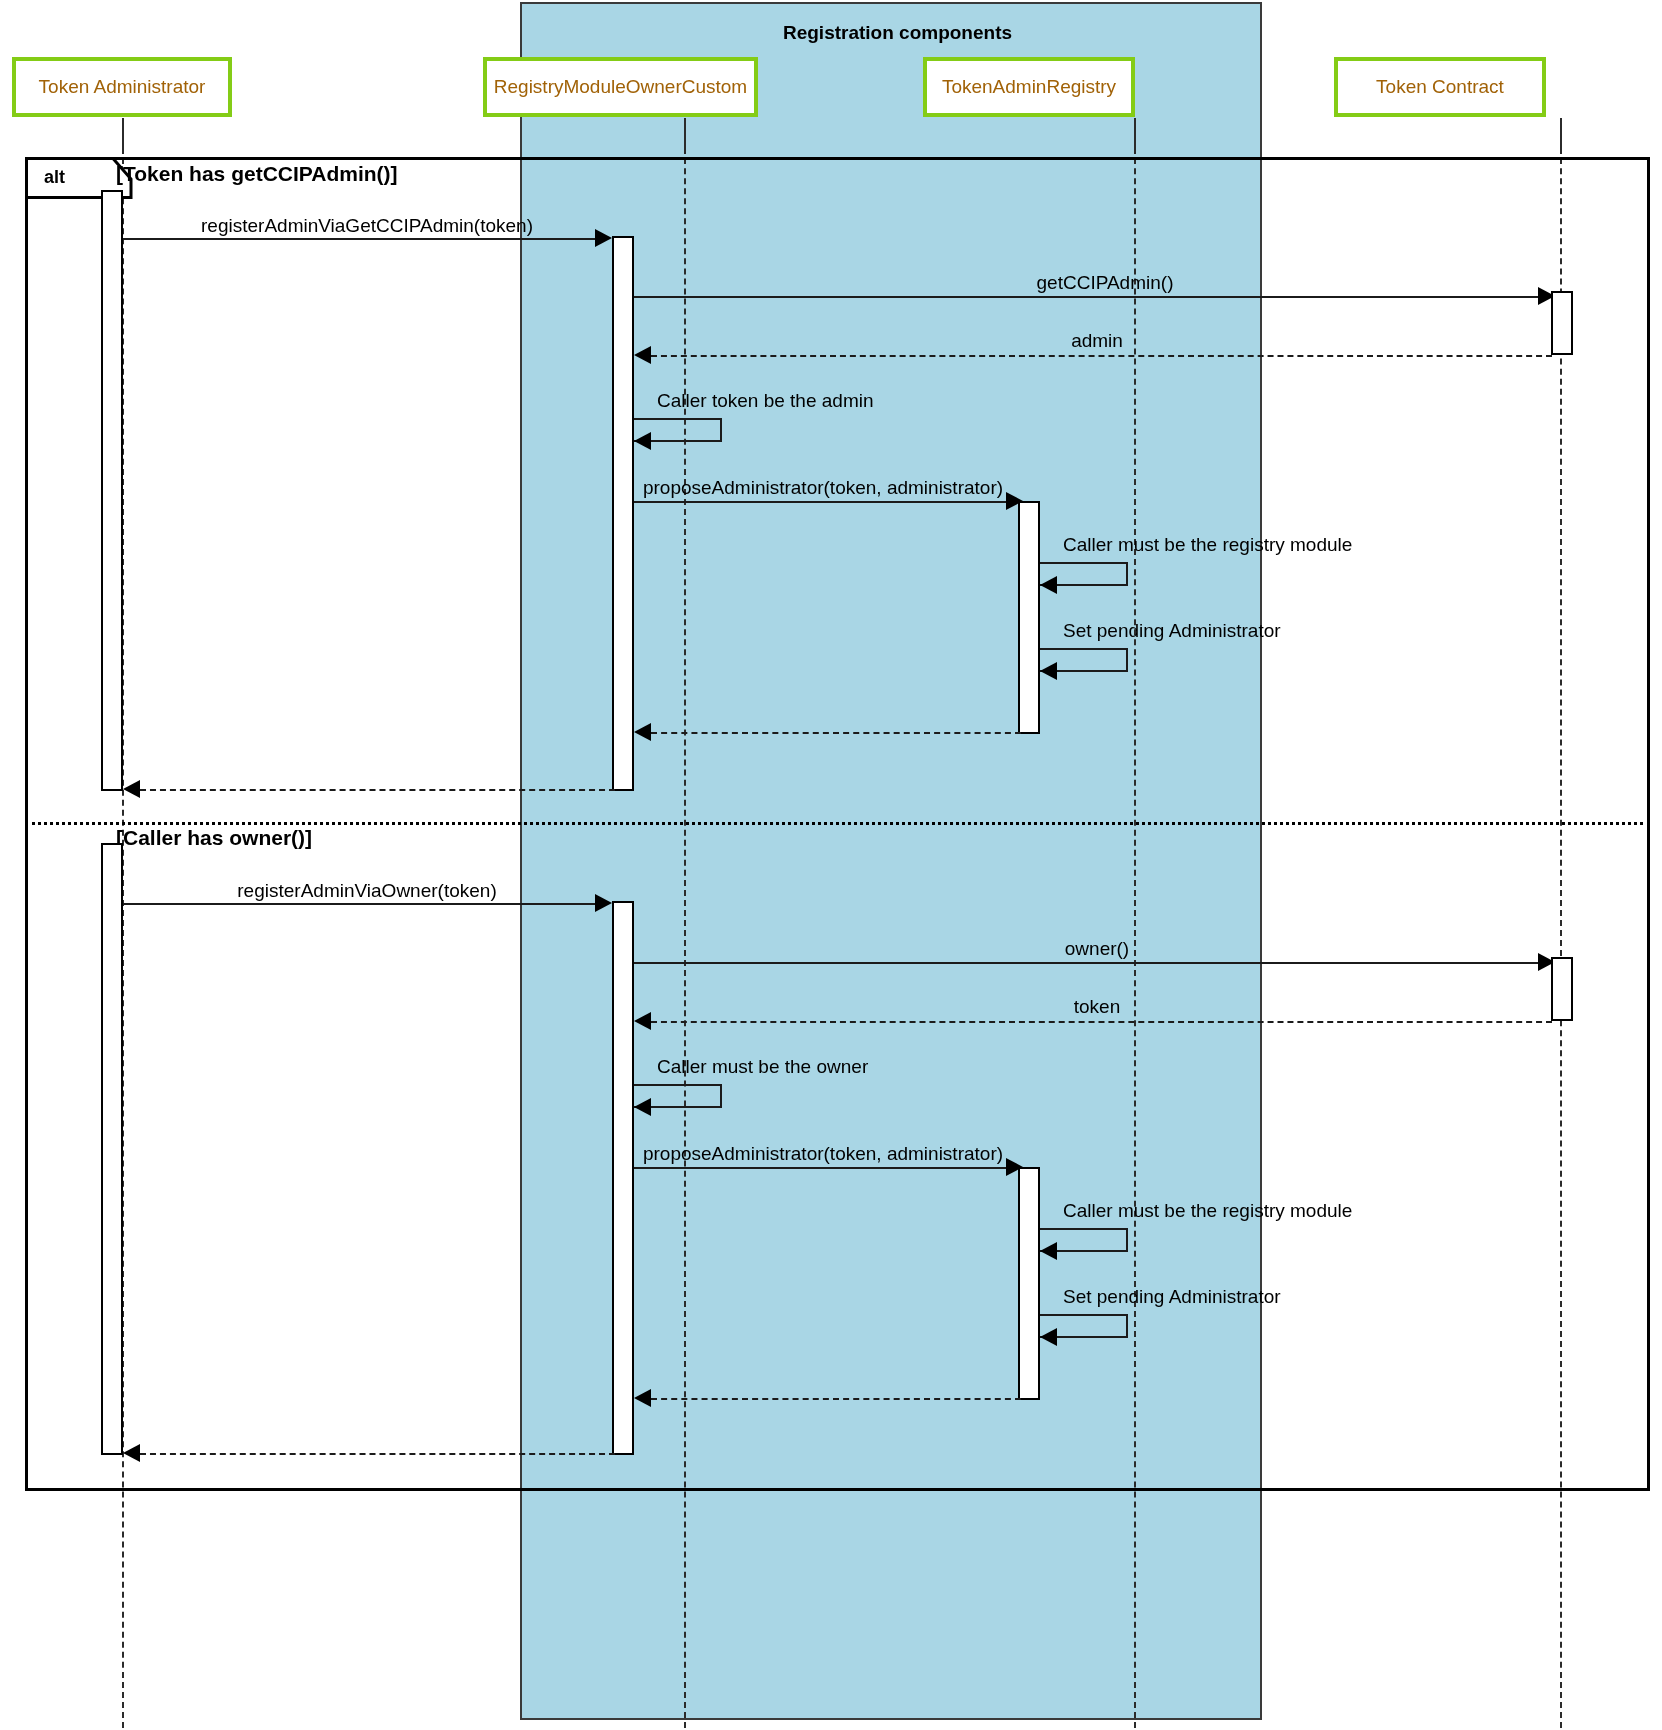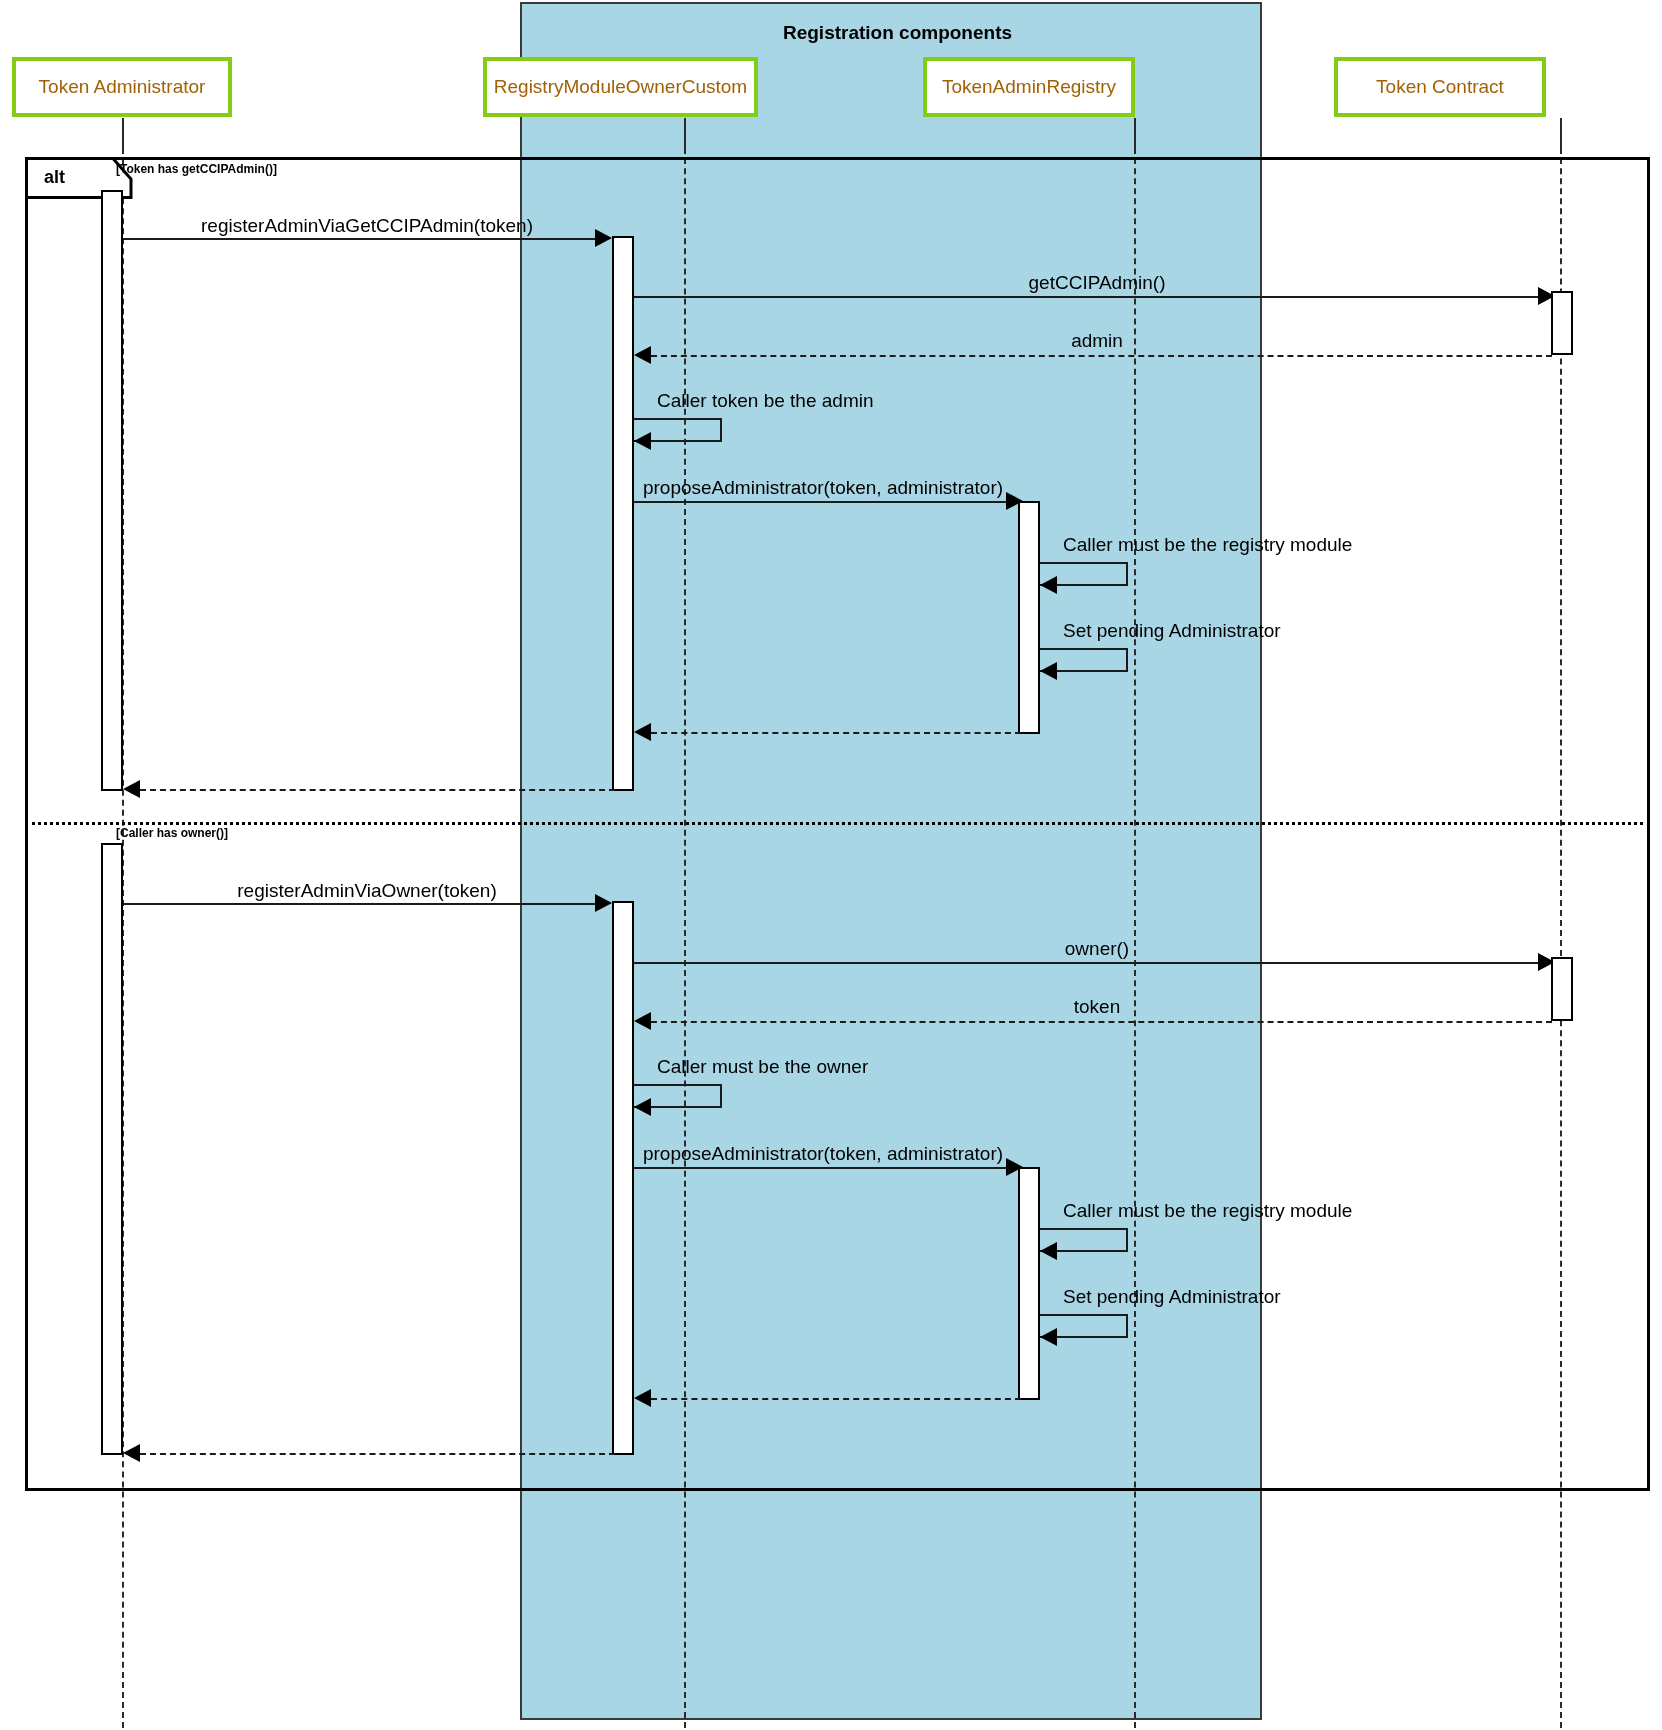--- a/index.html
+++ b/index.html
@@ -69,21 +69,21 @@
     font-weight: bold;
     color: #000;
     white-space: nowrap;
   }
   .frame-tab-shape {
     position: absolute;
     background: #ffffff;
   }
   .guard {
     position: absolute;
-    font-size: 12px;
+    font-size: 21px;
     font-weight: bold;
     color: #000;
     white-space: nowrap;
   }
   .alt-divider {
     position: absolute;
     height: 0;
     border-top: 3px dotted #000000;
   }
   .msg-line {
@@ -184,21 +184,21 @@
   </div>
 
   <div class="activation" style="left:101px; top:190px; width:22px; height:601px;"></div>
 
   <div class="activation" style="left:612px; top:236px; width:22px; height:555px;"></div>
 
   <div class="msg-label" style="left:123px; top:215px; width:488px;">registerAdminViaGetCCIPAdmin(token)</div>
   <div class="msg-line" style="left:123px; top:238px; width:475px;"></div>
   <div class="arrow-right" style="left:595px; top:229px;"></div>
 
-  <div class="msg-label" style="left:634px; top:272px; width:926px;">getCCIPAdmin()</div>
+  <div class="msg-label" style="left:634px; top:272px; width:926px;padding-left:8px;">getCCIPAdmin()</div>
   <div class="msg-line" style="left:634px; top:296px; width:905px;"></div>
   <div class="arrow-right" style="left:1538px; top:287px;"></div>
 
   <div class="activation" style="left:1551px; top:291px; width:22px; height:64px;"></div>
 
   <div class="msg-label" style="left:634px; top:330px; width:926px;">admin</div>
   <div class="msg-line-dashed" style="left:651px; top:355px; width:901px;"></div>
   <div class="arrow-left" style="left:634px; top:346px;"></div>
 
   <div class="self-label" style="left:657px; top:390px;">Caller token be the admin</div>

